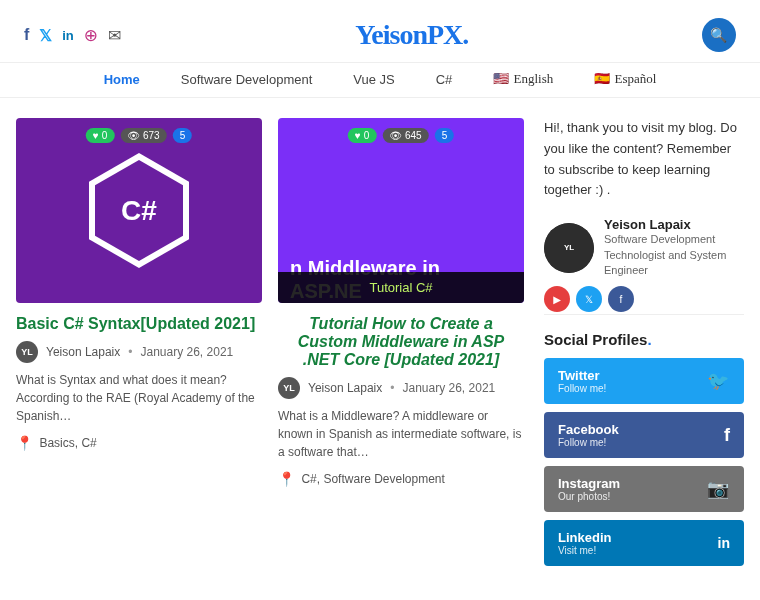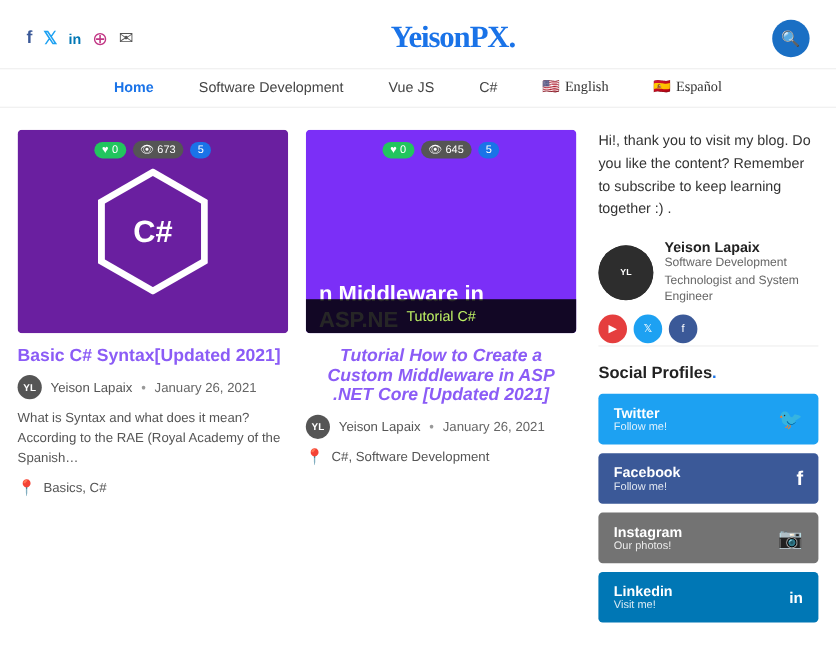--- a/index.html
+++ b/index.html
@@ -40,21 +40,21 @@
 
     
     .hex-wrap { display: flex; align-items: center; justify-content: center; width: 100%; height: 100%; }
     .hexagon { width: 100px; height: 115px; background: white; position: relative; clip-path: polygon(50% 0%, 100% 25%, 100% 75%, 50% 100%, 0% 75%, 0% 25%); display: flex; align-items: center; justify-content: center; }
     .hexagon-inner { background: #6a1fa0; width: 88px; height: 101px; clip-path: polygon(50% 0%, 100% 25%, 100% 75%, 50% 100%, 0% 75%, 0% 25%); display: flex; align-items: center; justify-content: center; }
     .csharp-text { color: white; font-size: 28px; font-weight: bold; font-family: Arial, sans-serif; }
 
     
     .asp-title-bar { background: rgba(0,0,0,0.85); color: #bef264; text-align: center; padding: 8px 10px; font-size: 13px; font-family: Arial, sans-serif; position: absolute; bottom: 0; left: 0; right: 0; }
 
-    .card-title { font-size: 16px; font-weight: bold; color: #8b5cf6; margin-bottom: 8px; font-family: Arial, sans-serif; }
+    .card-title { font-size: 16px; font-weight: bold; color: #15803d; margin-bottom: 8px; font-family: Arial, sans-serif; }
     .card-title-center { text-align: center; font-style: italic; }
     .card-meta { display: flex; align-items: center; gap: 8px; margin-bottom: 8px; font-size: 12px; color: #666; font-family: Arial, sans-serif; }
     .avatar { width: 22px; height: 22px; border-radius: 50%; background: #555; overflow: hidden; display: flex; align-items: center; justify-content: center; color: white; font-size: 9px; font-weight: bold; flex-shrink: 0; }
     .author { font-size: 12px; color: #555; font-family: Arial, sans-serif; }
     .dot { color: #999; }
     .card-excerpt { font-size: 12px; color: #555; line-height: 1.5; margin-bottom: 10px; font-family: Arial, sans-serif; }
     .card-tags { display: flex; align-items: center; gap: 6px; font-size: 12px; color: #555; font-family: Arial, sans-serif; }
     .tag-icon { color: #22c55e; font-size: 14px; }
 
     
@@ -166,20 +166,21 @@
           <div class="asp-title-bar">Tutorial C#</div>
         </div>
       </div>
       <div class="card-title card-title-center">Tutorial How to Create a Custom Middleware in ASP .NET Core [Updated 2021]</div>
       <div class="card-meta">
         <div class="avatar">YL</div>
         <span class="author">Yeison Lapaix</span>
         <span class="dot">•</span>
         <span>January 26, 2021</span>
       </div>
+      <div class="card-excerpt">What is a Middleware? A middleware or known in Spanish as intermediate software, is a software that…</div>
       <div class="card-tags">
         <span class="tag-icon">📍</span>
         <span>C#, Software Development</span>
       </div>
     </div>
   </div>
 
   <aside class="sidebar">
     <div class="sidebar-welcome">Hi!, thank you to visit my blog. Do you like the content? Remember to subscribe to keep learning together :) .</div>
     <div class="sidebar-author">

